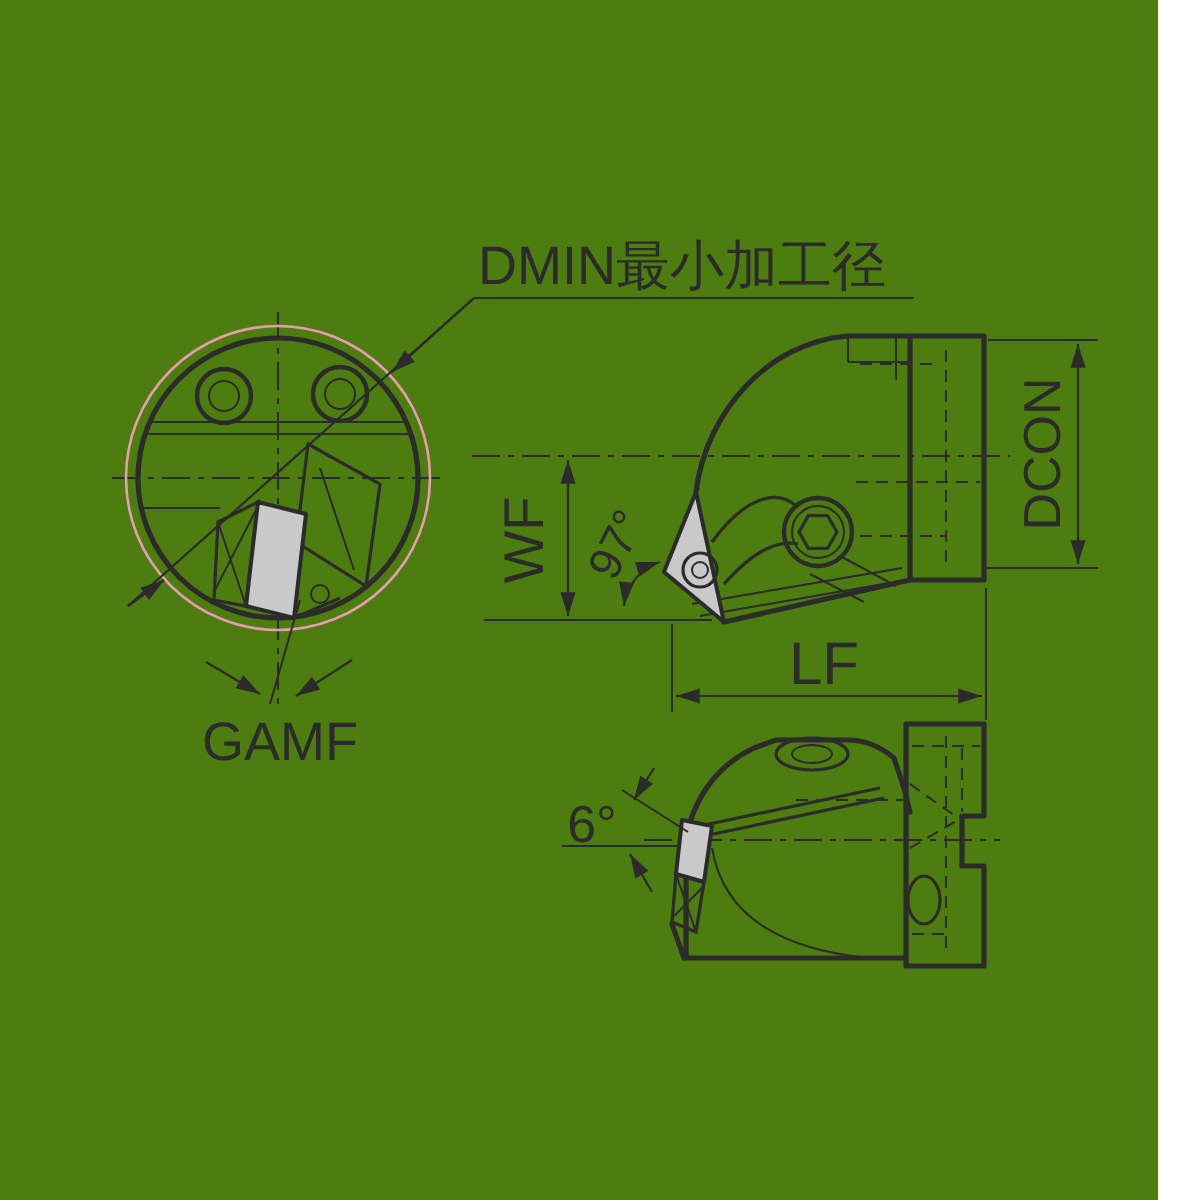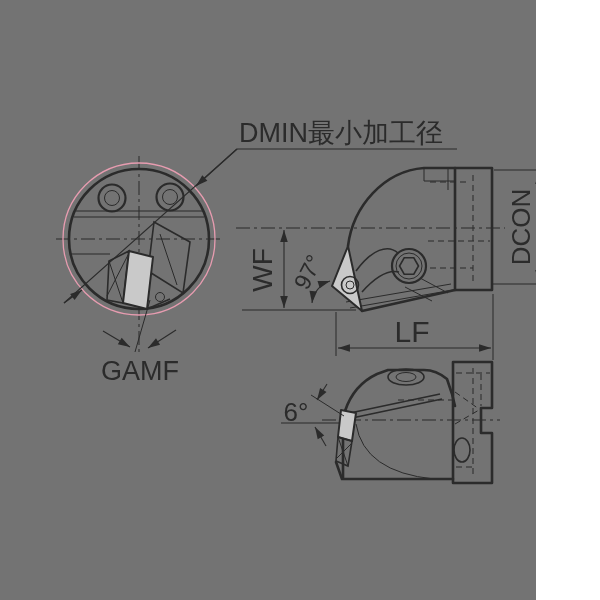--- a/index.html
+++ b/index.html
@@ -1,16 +1,16 @@
 <!DOCTYPE html>
 <html><head>
 <meta charset="utf-8">
 <style>
   html,body{margin:0;padding:0;background:#ffffff;}
-  .stage{position:relative;width:536px;height:600px;background:#737373;overflow:hidden;}
+  .stage{position:relative;width:579px;height:600px;background:#4d7c0f;overflow:hidden;}
   svg{display:block;}
   .outline{fill:none;stroke:#2b2b2b;stroke-width:2.6;stroke-linejoin:round;stroke-linecap:round;}
   .thick2{fill:none;stroke:#2b2b2b;stroke-width:2.2;}
   .med{fill:none;stroke:#2b2b2b;stroke-width:1.6;}
   .thin{fill:none;stroke:#2b2b2b;stroke-width:1;}
   .dim{fill:none;stroke:#2b2b2b;stroke-width:1.1;}
   .cl{fill:none;stroke:#2b2b2b;stroke-width:1;stroke-dasharray:14 4 3 4;}
   .hid{fill:none;stroke:#2b2b2b;stroke-width:1;stroke-dasharray:6 4;}
   .ins{stroke:#2b2b2b;stroke-width:2;stroke-linejoin:round;}
   .lbl{font-family:"Liberation Sans","DejaVu Sans",sans-serif;fill:#2b2b2b;}

